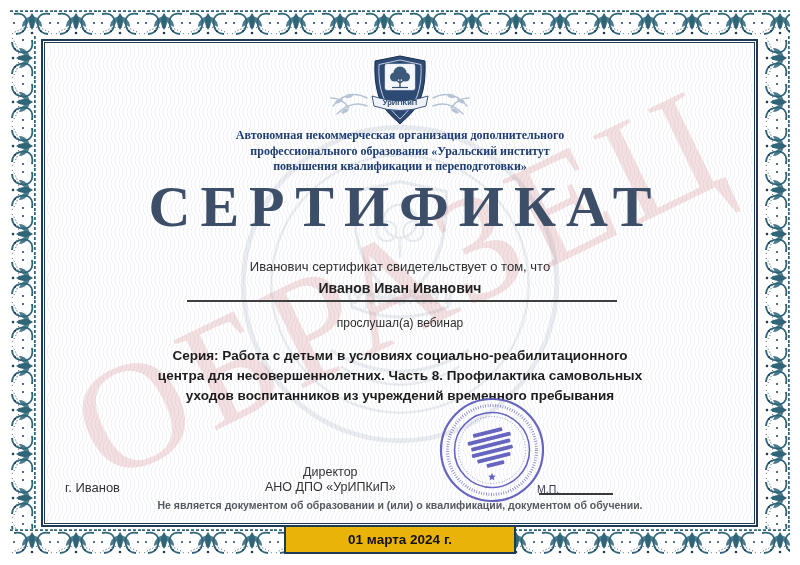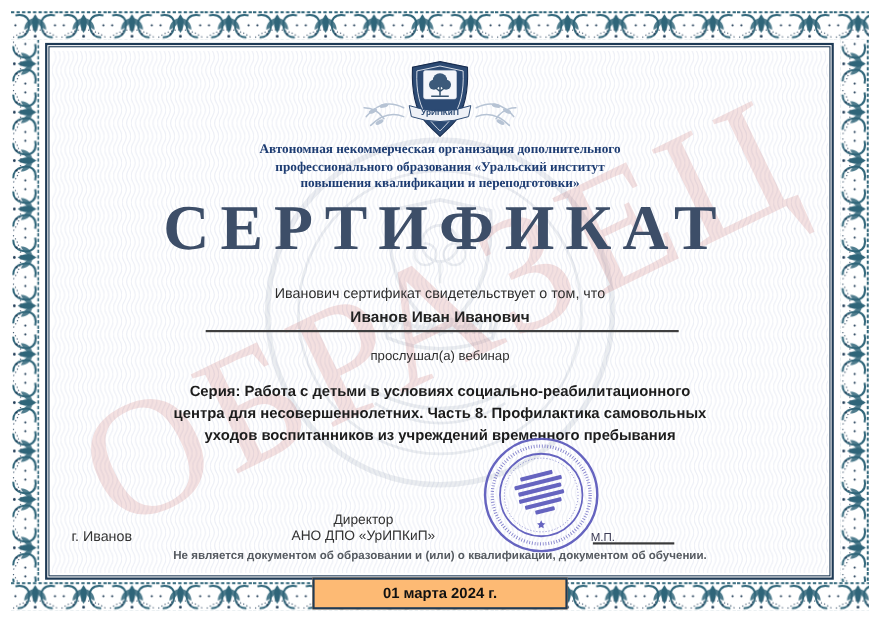--- a/index.html
+++ b/index.html
@@ -58,21 +58,21 @@
   .stamp-fill{fill:var(--stamp-blue);}
 
   .director{position:absolute; left:218px; top:419px; font-size:12.5px; line-height:15px;
     color:#333; text-align:center;}
   .city{position:absolute; left:18px; top:434px; font-size:13px; color:#333;}
   .mp{position:absolute; left:458px; top:437px; font-size:10.5px; color:#3c3c55;padding-left:32px;}
   .sig-line{position:absolute; left:492px; top:447px; width:74px; height:1.5px; background:#3a3a3a;}
   .disclaimer{top:453px; font-size:10.5px; color:var(--muted);font-weight:bold;}
 
   .date-box{position:absolute; left:50%; top:525px; transform:translateX(-50%); width:232px; height:29px;
-    background:#fdba74; border:2px solid var(--border-navy); z-index:6;
+    background:#eab308; border:2px solid var(--border-navy); z-index:6;
     display:flex; align-items:center; justify-content:center;
     font-size:13.5px; font-weight:bold; color:#111;}
   .defs-holder{position:absolute; width:0; height:0;}
 </style>
 </head>
 <body>
 
 <svg class="defs-holder" aria-hidden="true">
   <defs>
     <pattern id="orn" width="44" height="26" patternUnits="userSpaceOnUse">

